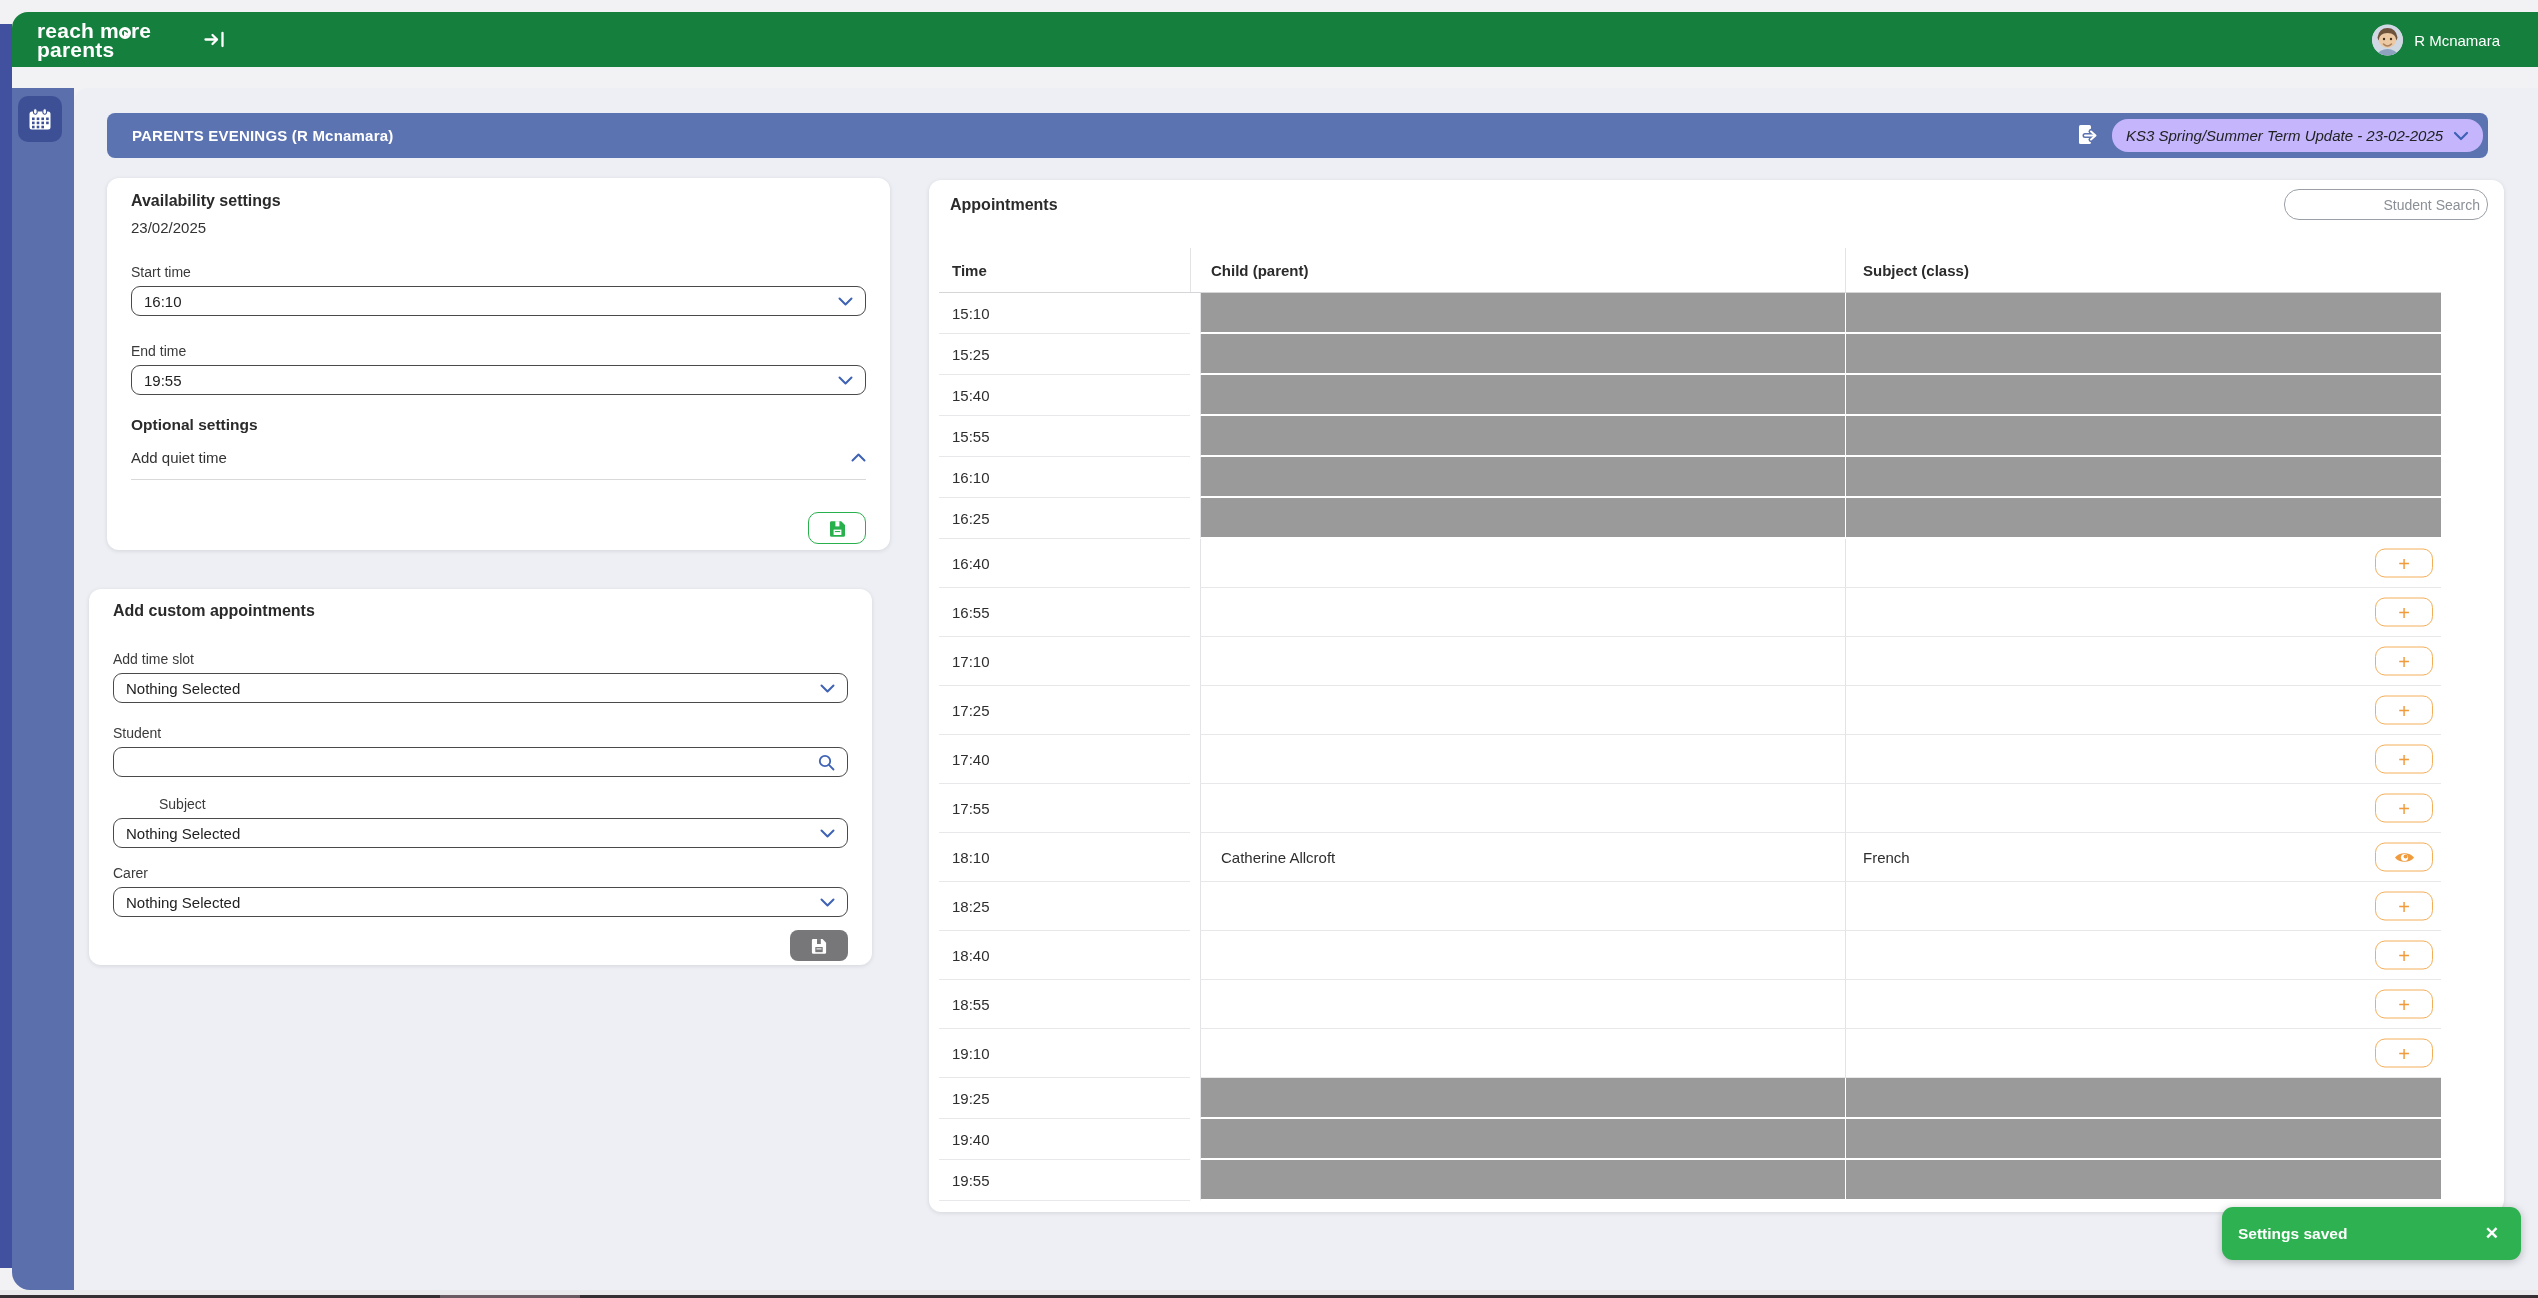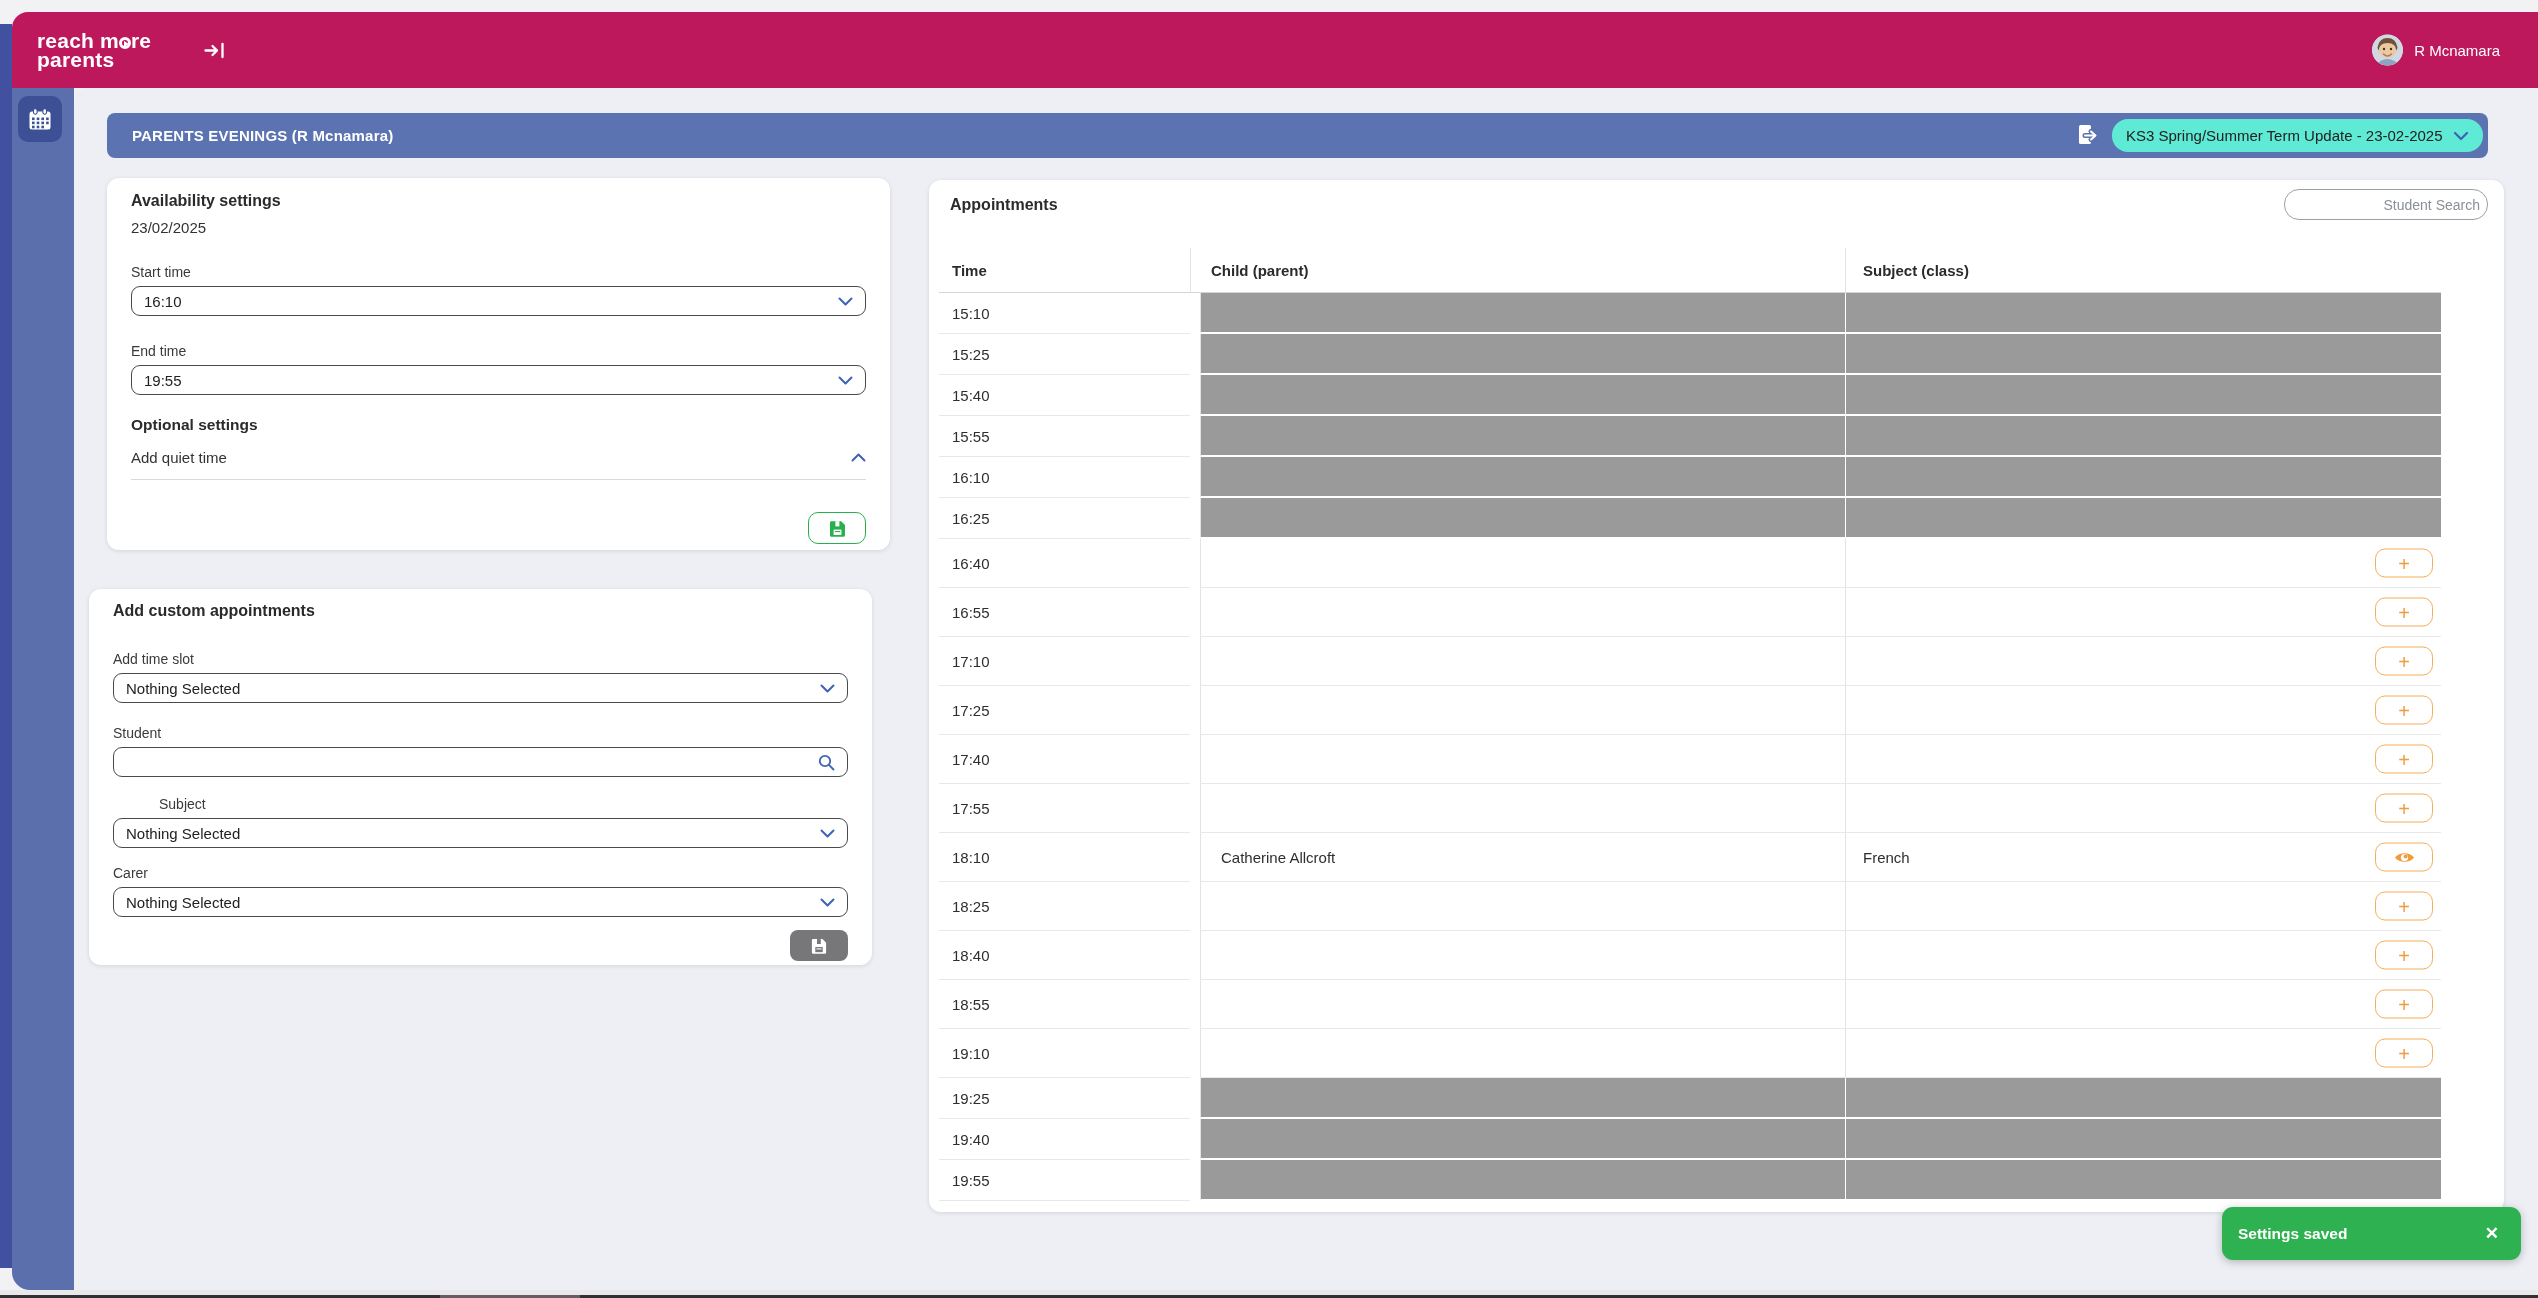--- a/index.html
+++ b/index.html
@@ -4,22 +4,22 @@
 <style>
   * { margin:0; padding:0; box-sizing:border-box; }
   html,body { width:2538px; height:1298px; }
   body {
     position:relative; background:#f2f2f5; overflow:hidden;
     font-family:"Liberation Sans", sans-serif; color:#2b2b2b;
   }
   
   .left-strip { position:absolute; left:0; top:24px; width:12px; height:1244px; background:#42519f; }
   .topbar {
-    position:absolute; left:12px; top:12px; width:2526px; height:76px;
-    background:#be185d; border-top-left-radius:16px; display:flex; align-items:center;
+    position:absolute; left:12px; top:12px; width:2526px; height:55px;
+    background:#15803d; border-top-left-radius:16px; display:flex; align-items:center;
   }
   .logo { margin-left:25px; color:#fff; font-weight:700; font-size:21px; line-height:19px; letter-spacing:.2px; }
   .logo-o { display:inline-block; width:12px; height:12px; border:3px solid #fff; border-radius:50%; position:relative; vertical-align:-1px; }
   .logo-o::after { content:""; position:absolute; left:2px; top:1px; border-left:5px solid #fff; border-top:3.5px solid transparent; border-bottom:3.5px solid transparent; }
   .collapse-btn { margin-left:52px; background:none; border:none; cursor:pointer; display:flex; align-items:center; }
   .user-chip { position:absolute; right:38px; top:50%; transform:translateY(-50%); display:flex; align-items:center; gap:11px; color:#fff; font-size:15px; }
   .avatar { width:31px; height:31px; border-radius:50%; overflow:hidden; background:#cfd8e3; flex:none; }
   .sidebar { position:absolute; left:12px; top:88px; width:62px; height:1202px; background:#5a6fac; border-bottom-left-radius:18px; }
   .cal-btn {
     margin:8px 0 0 6px; width:44px; height:46px; background:#3d5095; border:none; border-radius:10px;
@@ -28,22 +28,22 @@
   .content { position:absolute; left:74px; top:88px; width:2464px; height:1202px; background:#edeff4; border-top-left-radius:14px; }
 
   
   .page-header {
     position:absolute; left:33px; top:25px; width:2381px; height:45px;
     background:#5c73b1; border-radius:8px; color:#fff; display:flex; align-items:center;
   }
   .page-header .ph-title { margin-left:25px; font-size:15px; font-weight:600; letter-spacing:.2px; }
   .export-btn { position:absolute; left:1966px; top:9px; width:28px; height:28px; background:none; border:none; cursor:pointer; }
   .evening-select {
-    position:absolute; right:5px; top:6px; width:371px; height:33px; background:#5eead4; border-radius:16px;
-    display:flex; align-items:center; padding:0 14px; font-size:15px; color:#222; cursor:pointer;
+    position:absolute; right:5px; top:6px; width:371px; height:33px; background:#c4b5fd; border-radius:16px;
+    display:flex; align-items:center; padding:0 14px; font-size:15px; color:#222; cursor:pointer;font-style:italic;
   }
   .evening-select svg { margin-left:auto; }
 
   
   .card { position:absolute; background:#fff; border-radius:12px; box-shadow:0 1px 4px rgba(60,64,67,.14); }
   .card-availability { left:33px; top:90px; width:783px; height:372px; padding:13px 24px 0; }
   .card-custom      { left:15px; top:501px; width:783px; height:376px; padding:12px 24px 0; }
   .card-appointments{ left:855px; top:92px; width:1575px; height:1032px; }
 
   .card-title { font-size:16px; font-weight:700; line-height:19px; color:#2a2a2a; }

